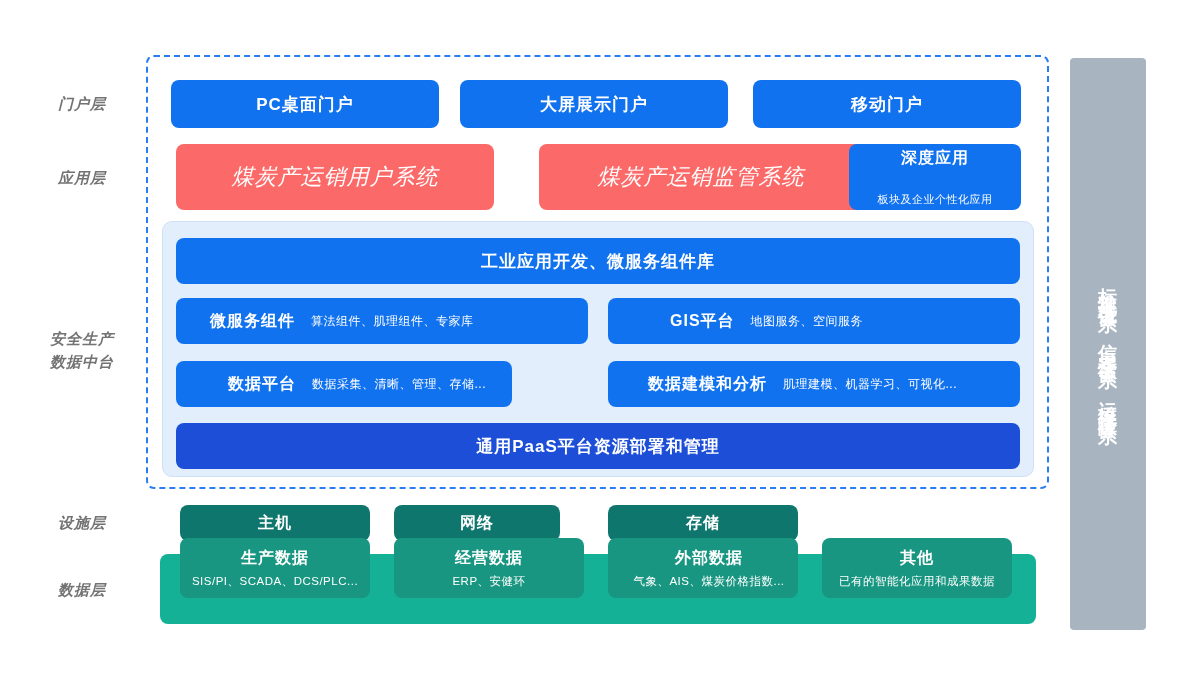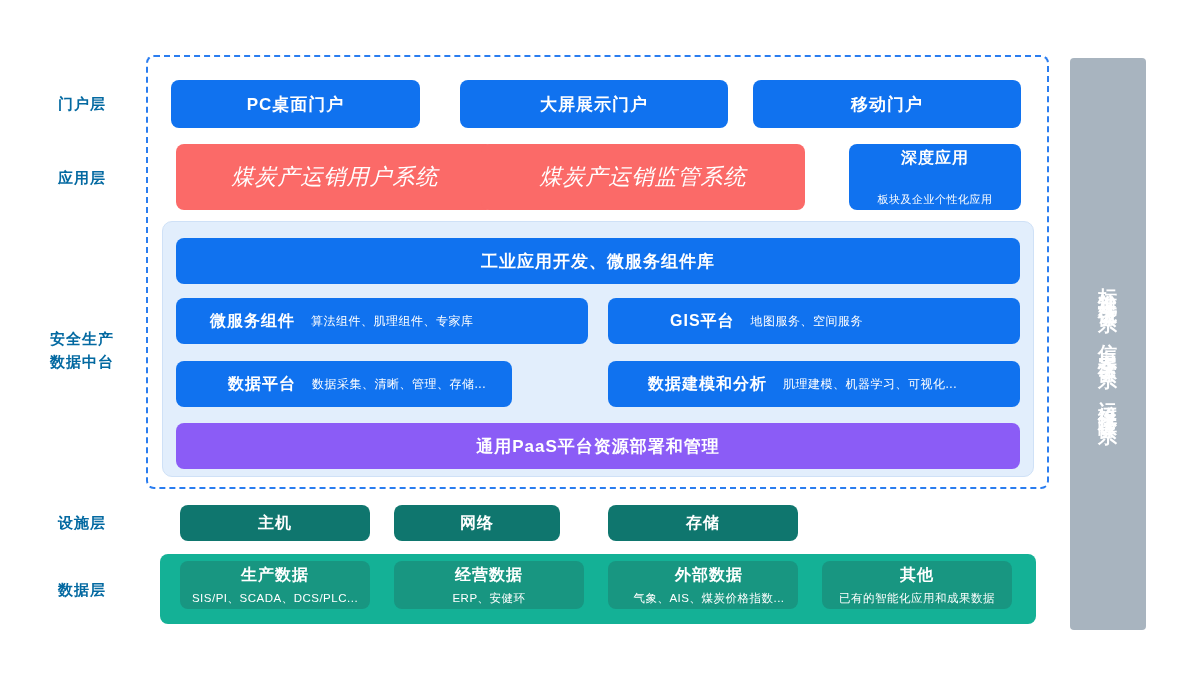--- a/index.html
+++ b/index.html
@@ -20,26 +20,27 @@
     left: 0; top: 0;
     width: 1200px;
     height: 682px;
   }
 
   
   .row-label {
     position: absolute;
     width: 120px;
     text-align: center;
-    color: #0369a1;
+    color: #737373;
     font-weight: bold;
     font-size: 15px;
     line-height: 23px;
     letter-spacing: 1px;
     left: 22px;
+    font-style: italic;
   }
 
   
   .dashed-box {
     position: absolute;
     left: 146px;
     top: 55px;
     width: 903px;
     height: 434px;
     border: 2px dashed #2a7df0;
@@ -55,21 +56,21 @@
     display: flex;
     flex-direction: column;
     align-items: center;
     justify-content: center;
     color: #ffffff;
     text-align: center;
   }
 
   .blue   { background: #1072ef; }
   .red    { background: #fb6a68; font-style: italic; }
-  .navy   { background: #8b5cf6; }
+  .navy   { background: #1d4ed8; }
   .purple { background: #0f766e; }
   .teal   { background: #189681; }
 
   .box .title {
     font-weight: bold;
     letter-spacing: 1px;
     white-space: nowrap;
   }
   .box .sub {
     font-weight: normal;
@@ -124,21 +125,21 @@
   
   .data-panel {
     position: absolute;
     left: 160px;
     top: 554px;
     width: 876px;
     height: 70px;
     background: #14b196;
     border-radius: 8px;
   }
-  .data-card { height: 48px; top: 561px; }
+  .data-card { height: 60px; top: 538px; }
   .data-card .title { font-size: 16px; }
   .data-card .sub { font-size: 11.5px; margin-top: 5px; }
 
   
   .side-bar {
     position: absolute;
     left: 1070px;
     top: 58px;
     width: 76px;
     height: 572px;
@@ -180,34 +181,34 @@
   <div class="row-label" style="top:511px;">
     <span>设施层</span>
   </div>
 
   <div class="row-label" style="top:578px;">
     <span>数据层</span>
   </div>
 
   <div class="dashed-box"></div>
 
-  <div class="box blue portal" style="left:171px; width:249px;">
+  <div class="box blue portal" style="left:171px; width:268px;">
     <span class="title">PC桌面门户</span>
   </div>
   <div class="box blue portal" style="left:460px; width:268px;">
     <span class="title">大屏展示门户</span>
   </div>
   <div class="box blue portal" style="left:753px; width:268px;">
     <span class="title">移动门户</span>
   </div>
 
   <div class="box red app" style="left:176px; width:318px;">
     <span class="title">煤炭产运销用户系统</span>
   </div>
-  <div class="box red app" style="left:481px; width:324px;">
+  <div class="box red app" style="left:539px; width:324px;">
     <span class="title">煤炭产运销监管系统</span>
   </div>
   <div class="box blue deep-app" style="left:849px; width:172px;">
     <span class="title">深度应用</span>
     <span class="sub">板块及企业个性化应用</span>
   </div>
 
   <div class="mid-panel"></div>
 
   <div class="box blue wide-bar" style="top:238px;">

